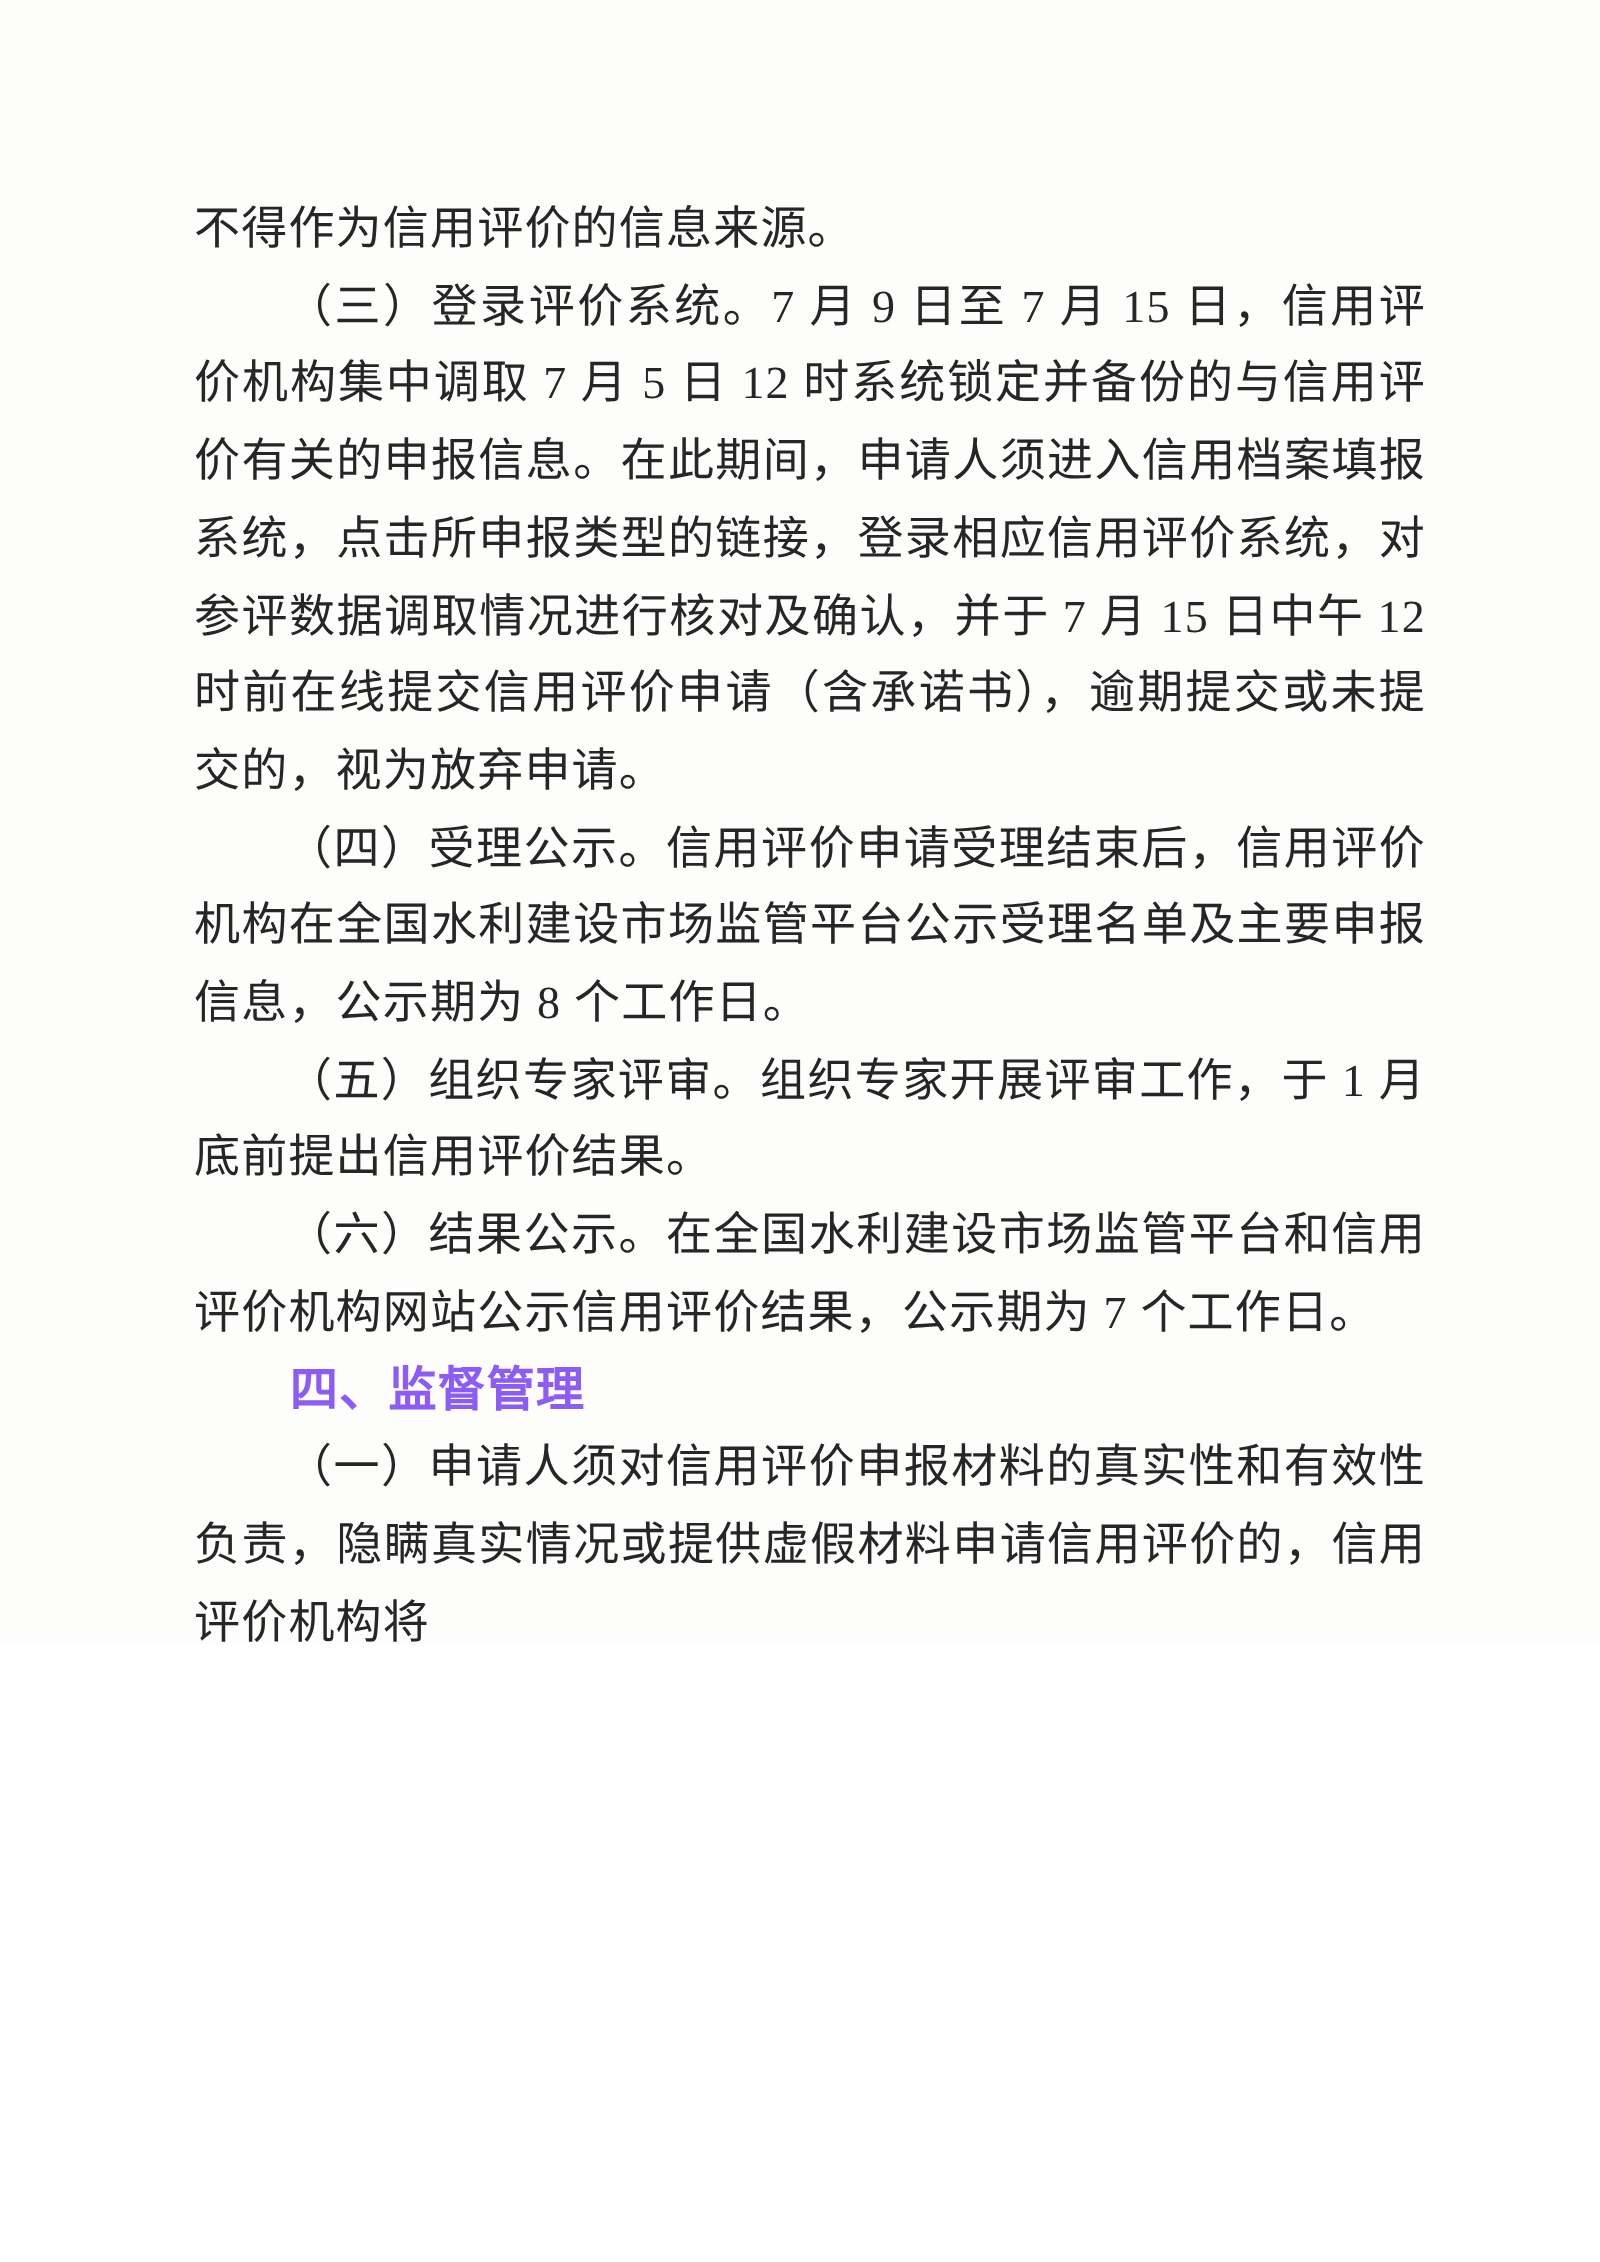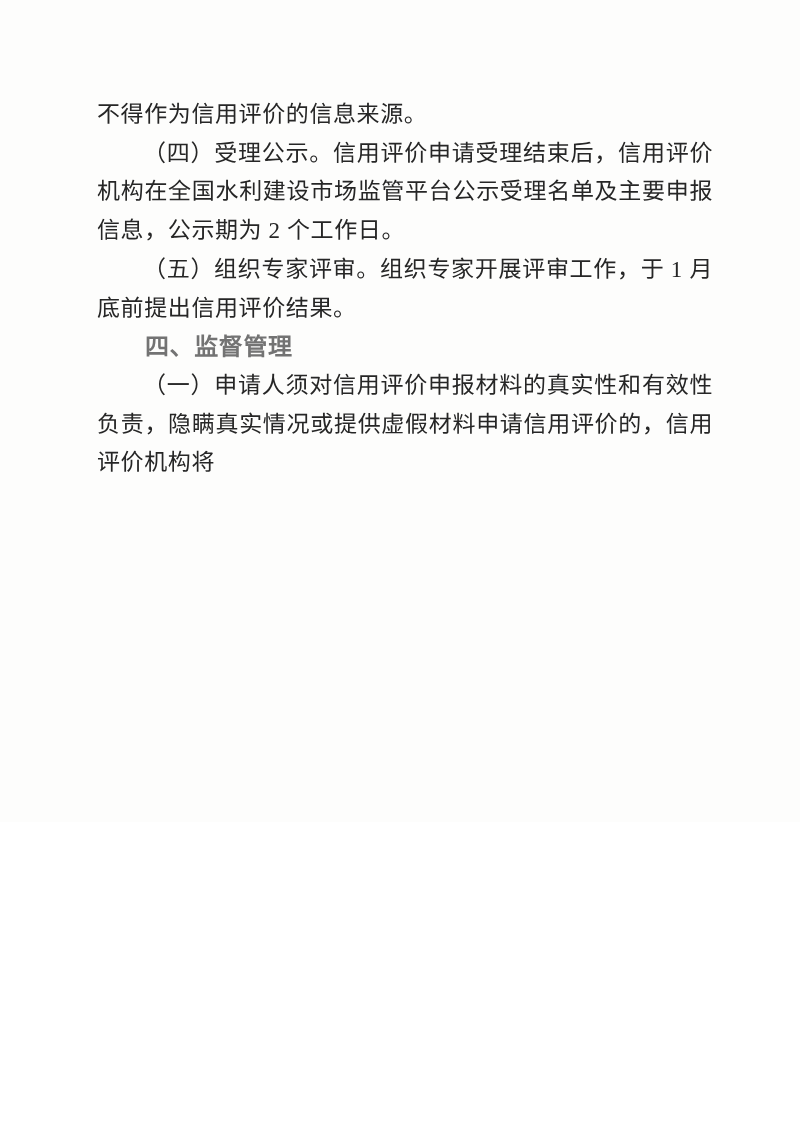--- a/index.html
+++ b/index.html
@@ -35,37 +35,39 @@
     text-indent: 0;
   }
   .content h2.section-heading {
     margin: 0;
     font-size: 24px;
     line-height: 38.7px;
     letter-spacing: 0.6px;
     font-weight: bold;
     font-family: "Liberation Sans", "DejaVu Sans", sans-serif;
     text-indent: 2em;
-    color: #737373;
+    color: #8b5cf6;
   }
   .page-number {
     position: absolute;
     top: 1063px;
     right: 66px;
     font-size: 19px;
     letter-spacing: 1px;
     color: #333333;
     font-family: "Liberation Serif", "DejaVu Serif", serif;
   }
 </style>
 </head>
 <body>
 
 <div class="page">
   <div class="content">
     <p class="no-indent">不得作为信用评价的信息来源。</p>
-    <p>（四）受理公示。信用评价申请受理结束后，信用评价机构在全国水利建设市场监管平台公示受理名单及主要申报信息，公示期为 2 个工作日。</p>
+    <p>（三）登录评价系统。7 月 9 日至 7 月 15 日，信用评价机构集中调取 7 月 5 日 12 时系统锁定并备份的与信用评价有关的申报信息。在此期间，申请人须进入信用档案填报系统，点击所申报类型的链接，登录相应信用评价系统，对参评数据调取情况进行核对及确认，并于 7 月 15 日中午 12 时前在线提交信用评价申请（含承诺书），逾期提交或未提交的，视为放弃申请。</p>
+    <p>（四）受理公示。信用评价申请受理结束后，信用评价机构在全国水利建设市场监管平台公示受理名单及主要申报信息，公示期为 8 个工作日。</p>
     <p>（五）组织专家评审。组织专家开展评审工作，于 1 月底前提出信用评价结果。</p>
+    <p>（六）结果公示。在全国水利建设市场监管平台和信用评价机构网站公示信用评价结果，公示期为 7 个工作日。</p>
     <h2 class="section-heading">四、监督管理</h2>
     <p>（一）申请人须对信用评价申报材料的真实性和有效性负责，隐瞒真实情况或提供虚假材料申请信用评价的，信用评价机构将</p>
   </div>
   <div class="page-number">— 3 —</div>
 </div>
 
 </body></html>

